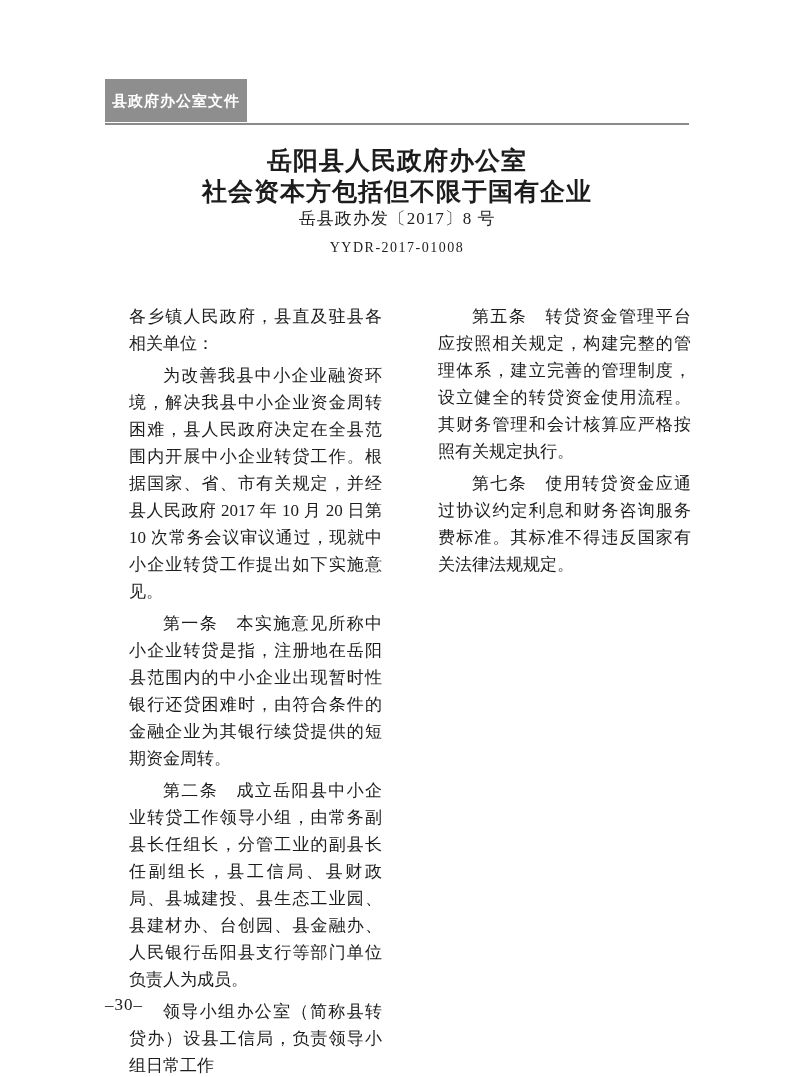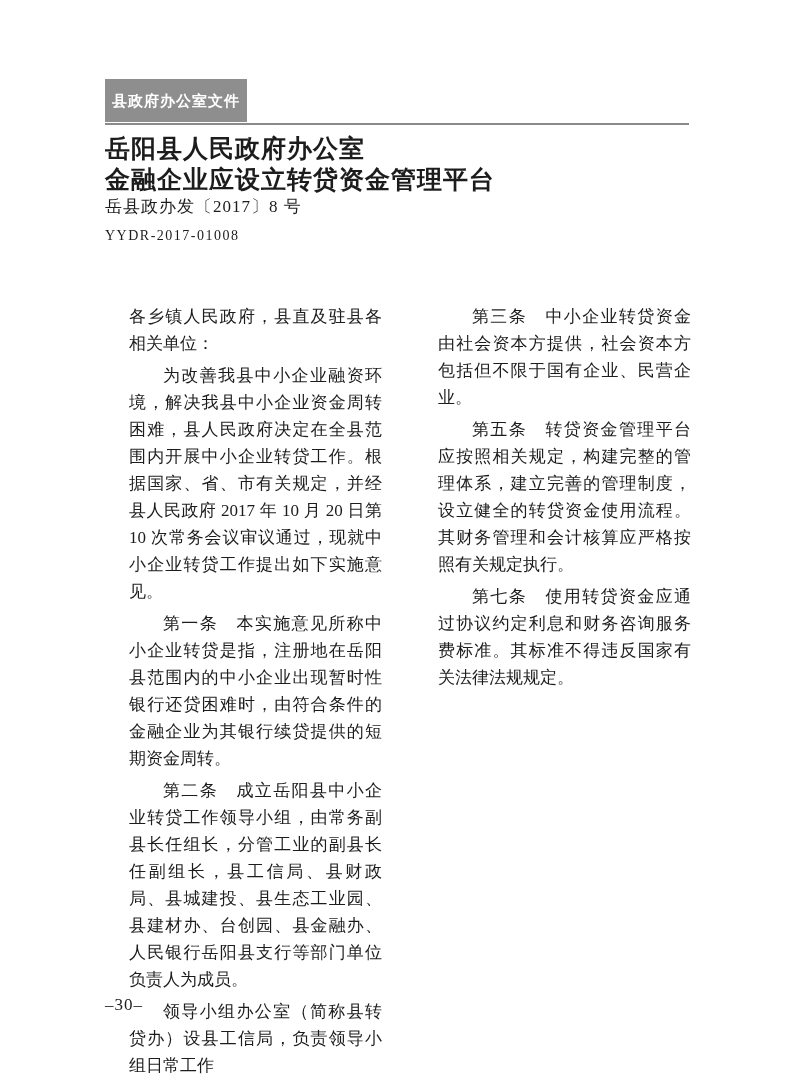--- a/index.html
+++ b/index.html
@@ -31,21 +31,22 @@
     padding:11px 7px;
     letter-spacing:1px;
   }
   .header-rule{
     margin-top:1px;
     height:2px;
     background:var(--rule);
   }
   
   .title-block{
-    position:absolute;left:105px;top:133px;width:584px;
+    position:absolute;left:105px;top:145px;width:584px;
+    text-align:center;
   }
   .doc-title{
     margin:0;
     font-size:25px;
     font-weight:bold;
     line-height:31px;
     letter-spacing:1px;
   }
   .doc-number{
     font-size:17px;
@@ -82,36 +83,35 @@
 <div class="page">
 
   <header class="doc-header">
     <div class="doc-label">县政府办公室文件</div>
     <div class="header-rule"></div>
   </header>
 
   <section class="title-block">
     <h1 class="doc-title">
       <span>岳阳县人民政府办公室</span><br>
-      <span>金融企业应设立转贷资金管理平台</span>
+      <span>社会资本方包括但不限于国有企业</span>
     </h1>
     <div class="doc-number">岳县政办发〔2017〕8 号</div>
     <div class="doc-code">YYDR-2017-01008</div>
   </section>
 
   <section class="body-columns">
     <div class="column">
         <p class="para">各乡镇人民政府，县直及驻县各相关单位：</p>
         <p class="para indent">为改善我县中小企业融资环境，解决我县中小企业资金周转困难，县人民政府决定在全县范围内开展中小企业转贷工作。根据国家、省、市有关规定，并经县人民政府 2017 年 10 月 20 日第 10 次常务会议审议通过，现就中小企业转贷工作提出如下实施意见。</p>
         <p class="para indent">第一条　本实施意见所称中小企业转贷是指，注册地在岳阳县范围内的中小企业出现暂时性银行还贷困难时，由符合条件的金融企业为其银行续贷提供的短期资金周转。</p>
         <p class="para indent">第二条　成立岳阳县中小企业转贷工作领导小组，由常务副县长任组长，分管工业的副县长任副组长，县工信局、县财政局、县城建投、县生态工业园、县建材办、台创园、县金融办、人民银行岳阳县支行等部门单位负责人为成员。</p>
         <p class="para indent">领导小组办公室（简称县转贷办）设县工信局，负责领导小组日常工作</p>
       </div>
     <div class="column">
-        <p class="para indent">第三条　中小企业转贷资金由社会资本方提供，社会资本方包括但不限于国有企业、民营企业。</p>
         <p class="para indent">第五条　转贷资金管理平台应按照相关规定，构建完整的管理体系，建立完善的管理制度，设立健全的转贷资金使用流程。其财务管理和会计核算应严格按照有关规定执行。</p>
         <p class="para indent">第七条　使用转贷资金应通过协议约定利息和财务咨询服务费标准。其标准不得违反国家有关法律法规规定。</p>
       </div>
   </section>
 
   <footer>
     <div class="page-number">–30–</div>
   </footer>
 
 </div>

